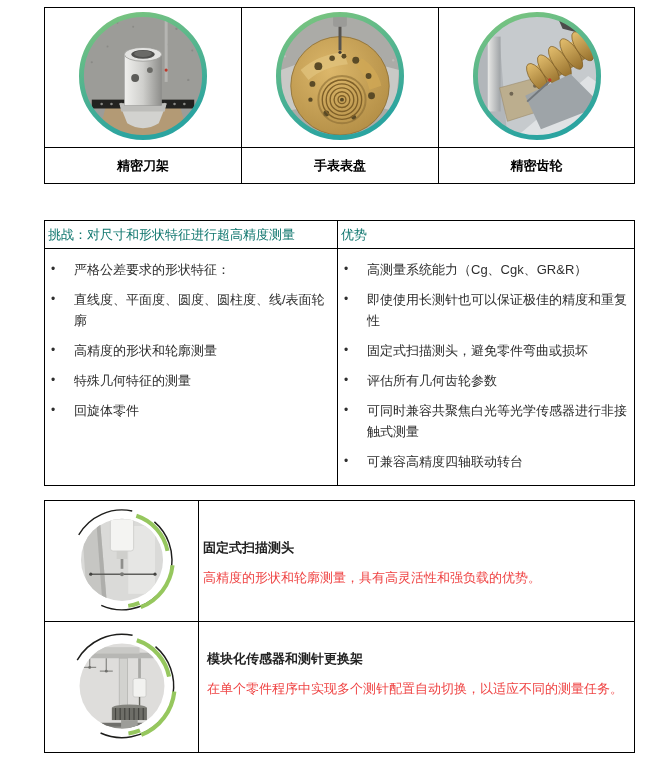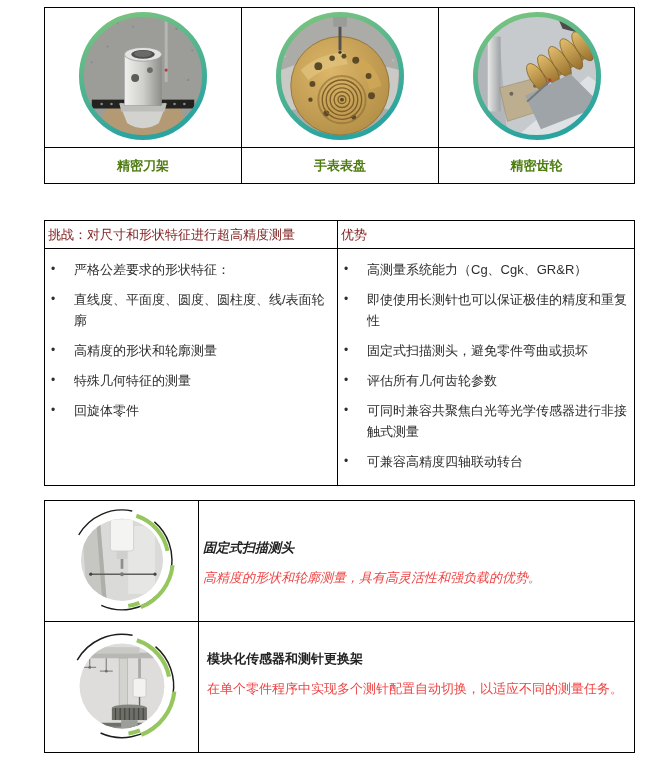--- a/index.html
+++ b/index.html
@@ -8,38 +8,38 @@
     width:672px; height:768px; position:relative; overflow:hidden;
     font-family:"Liberation Sans", sans-serif; color:#333;
   }
   .doc-table { position:absolute; border-collapse:collapse; table-layout:fixed; }
   .doc-table td { border:1px solid #000; vertical-align:middle; }
 
   
   #apps-table { left:44px; top:7px; width:590px; }
   #apps-table td.img-cell { height:140px; text-align:center; vertical-align:middle; }
   #apps-table td.label-cell {
-    height:36px; text-align:center; font-weight:bold; font-size:13px; color:#4d7c0f;
+    height:36px; text-align:center; font-weight:bold; font-size:13px; color:#000000;
   }
 
   
   #comparison-table { left:44px; top:220px; width:590px; }
   #comparison-table td.hdr {
-    height:28px; font-size:13px; padding:2px 8px 2px 3px; color:#7f1d1d; vertical-align:middle;
+    height:28px; font-size:13px; padding:2px 8px 2px 3px; color:#0f766e; vertical-align:middle;
   }
   #comparison-table td.body { height:222px; vertical-align:top; padding:10px 4px 4px 4px; }
   ul.bullets { list-style:none; }
   ul.bullets li { display:flex; margin-bottom:9px; font-size:13px; line-height:21px; color:#2e2e2e; }
   ul.bullets .dot { width:10px; flex:0 0 10px; margin-left:2px; font-size:12px; line-height:21px; }
   ul.bullets .txt { flex:1; padding-left:13px; }
 
   
   #features-table { left:44px; top:500px; width:590px; }
   #features-table td.pic-cell { width:154px; text-align:center; vertical-align:middle; }
-  #features-table tr.r1 td { height:96px;font-style:italic; }
+  #features-table tr.r1 td { height:96px; }
   #features-table tr.r2 td { height:131px; }
   #features-table td.txt-cell { vertical-align:top; padding:38px 8px 4px 4px; }
   #features-table tr.r2 td.txt-cell { padding-top:28px;padding-left:8px; }
   .feat-title { font-weight:bold; font-size:13px; color:#222; margin-bottom:9px; }
   .feat-desc { font-size:13px; line-height:24px; color:#ef4444; }
 </style>
 </head>
 <body>
 
 <table class="doc-table" id="apps-table">

